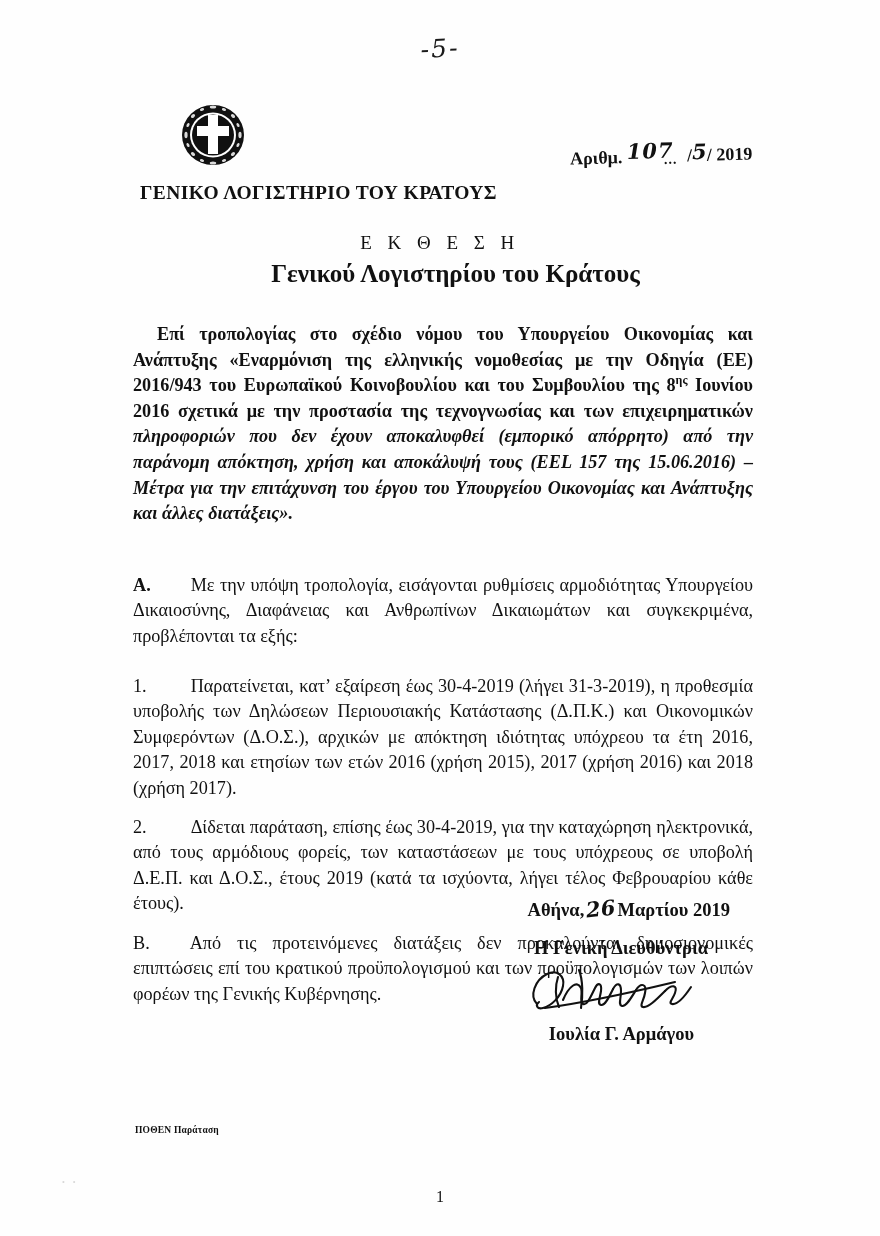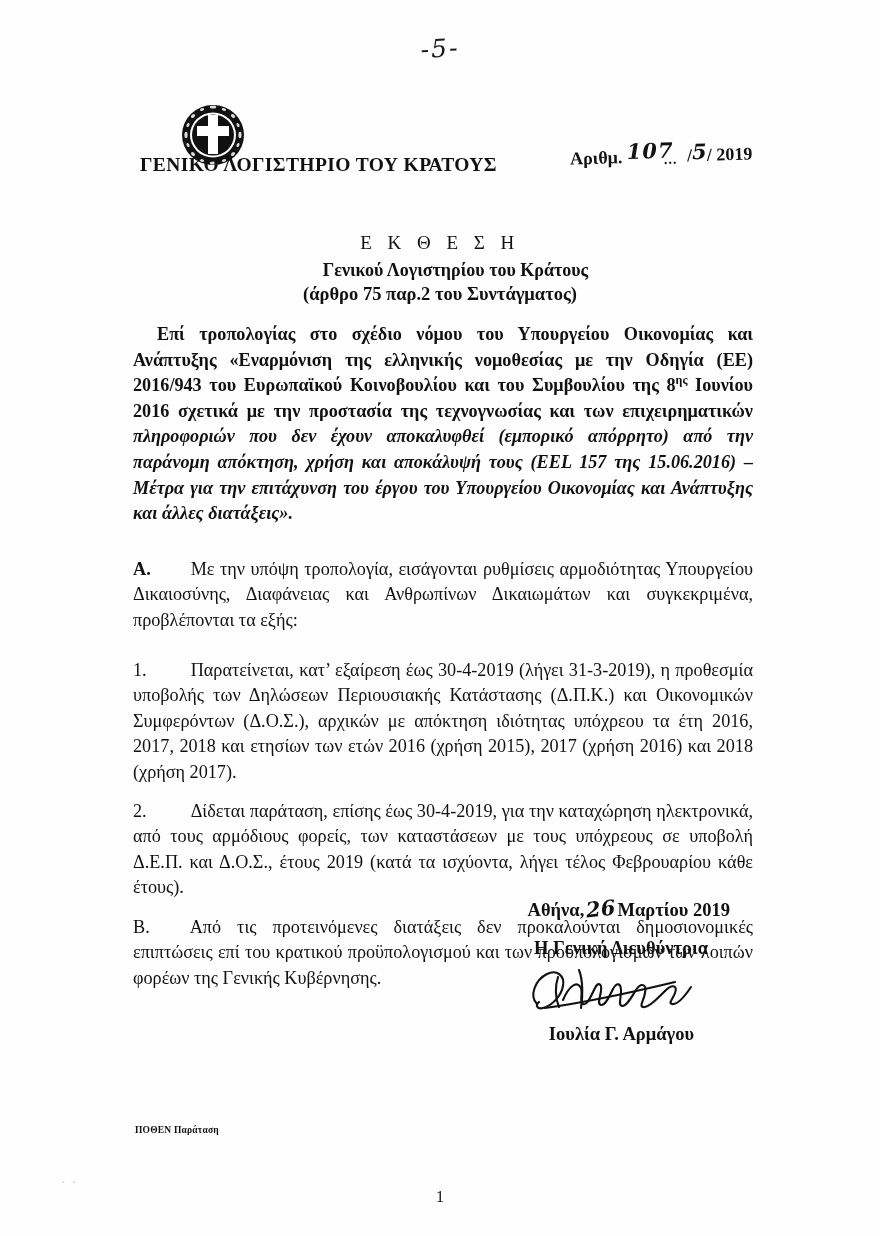--- a/index.html
+++ b/index.html
@@ -43,21 +43,21 @@
   .emblem {
     position: absolute;
     left: 180px;
     top: 4px;
     width: 66px;
     height: 66px;
   }
   .org-name {
     position: absolute;
     left: 140px;
-    top: 56px;
+    top: 84px;
     font-size: 19.5px;
     font-weight: bold;
     letter-spacing: 0.4px;
     white-space: nowrap;
   }
   .protocol {
     position: absolute;
     right: 128px;
     top: 44px;
     font-size: 18px;
@@ -98,21 +98,21 @@
     width: 880px;
     text-align: center;
   }
   .doc-title {
     font-size: 19px;
     font-weight: normal;
     letter-spacing: 5.5px;
     margin-bottom: 6px;
   }
   .doc-subtitle {
-    font-size: 18px;
+    font-size: 25px;
     font-weight: bold;
     margin-bottom: 3px;
     padding-left: 31px;
   }
   .doc-article {
     font-size: 18.5px;
     font-weight: bold;
   }
 
   
@@ -136,21 +136,21 @@
   .subject .ital {
     font-style: italic;
   }
   .sup {
     font-size: 0.66em;
     vertical-align: super;
     line-height: 0;
   }
 
   .section {
-    margin-top: 30px;
+    margin-top: 46px;
   }
   .section .marker {
     font-weight: bold;
   }
   .gap-sm { margin-top: 24px; }
   .gap-xs { margin-top: 13px; }
   .lead { display: inline-block; width: 40px; }
   .lead-wide { display: inline-block; width: 44px; }
 
   .section-b { margin-top: 14px; }
@@ -271,21 +271,20 @@
     <div class="protocol">
       <span>Αριθμ.</span>
       <span class="hand">107</span><span class="hand-dots">...</span><span>/</span><span class="hand2">5</span><span>/</span>
       <span>2019</span>
     </div>
   </div>
 
   <div class="title-block">
     <div class="doc-title">Ε Κ Θ Ε Σ Η</div>
     <div class="doc-subtitle">Γενικού Λογιστηρίου του Κράτους</div>
-    <div class="doc-article">(άρθρο 75 παρ.2 του Συντάγματος)</div>
   </div>
 
   <div class="body-area">
 
     <p class="subject"><span>Επί τροπολογίας στο σχέδιο νόμου του Υπουργείου Οικονομίας και Ανάπτυξης «Εναρμόνιση της ελληνικής νομοθεσίας με την Οδηγία (ΕΕ) 2016/943 του Ευρωπαϊκού Κοινοβουλίου και του Συμβουλίου της 8</span><span class="sup">ης</span><span> Ιουνίου 2016 σχετικά με την προστασία της τεχνογνωσίας και των επιχειρηματικών </span><span class="ital">πληροφοριών που δεν έχουν αποκαλυφθεί (εμπορικό απόρρητο) από την παράνομη απόκτηση, χρήση και αποκάλυψή τους (ΕΕL 157 της 15.06.2016) – Μέτρα για την επιτάχυνση του έργου του Υπουργείου Οικονομίας και Ανάπτυξης και άλλες διατάξεις».</span></p>
 
     <p class="section"><span class="marker">Α.</span><span class="lead"></span><span>Με την υπόψη τροπολογία, εισάγονται ρυθμίσεις αρμοδιότητας Υπουργείου Δικαιοσύνης, Διαφάνειας και Ανθρωπίνων Δικαιωμάτων και συγκεκριμένα, προβλέπονται τα εξής:</span></p>
 
     <p class="gap-sm"><span class="marker">1.</span><span class="lead-wide"></span><span>Παρατείνεται, κατ’ εξαίρεση έως 30-4-2019 (λήγει 31-3-2019), η προθεσμία υποβολής των Δηλώσεων Περιουσιακής Κατάστασης (Δ.Π.Κ.) και Οικονομικών Συμφερόντων (Δ.Ο.Σ.), αρχικών με απόκτηση ιδιότητας υπόχρεου τα έτη 2016, 2017, 2018 και ετησίων των ετών 2016 (χρήση 2015), 2017 (χρήση 2016) και 2018 (χρήση 2017).</span></p>
 

